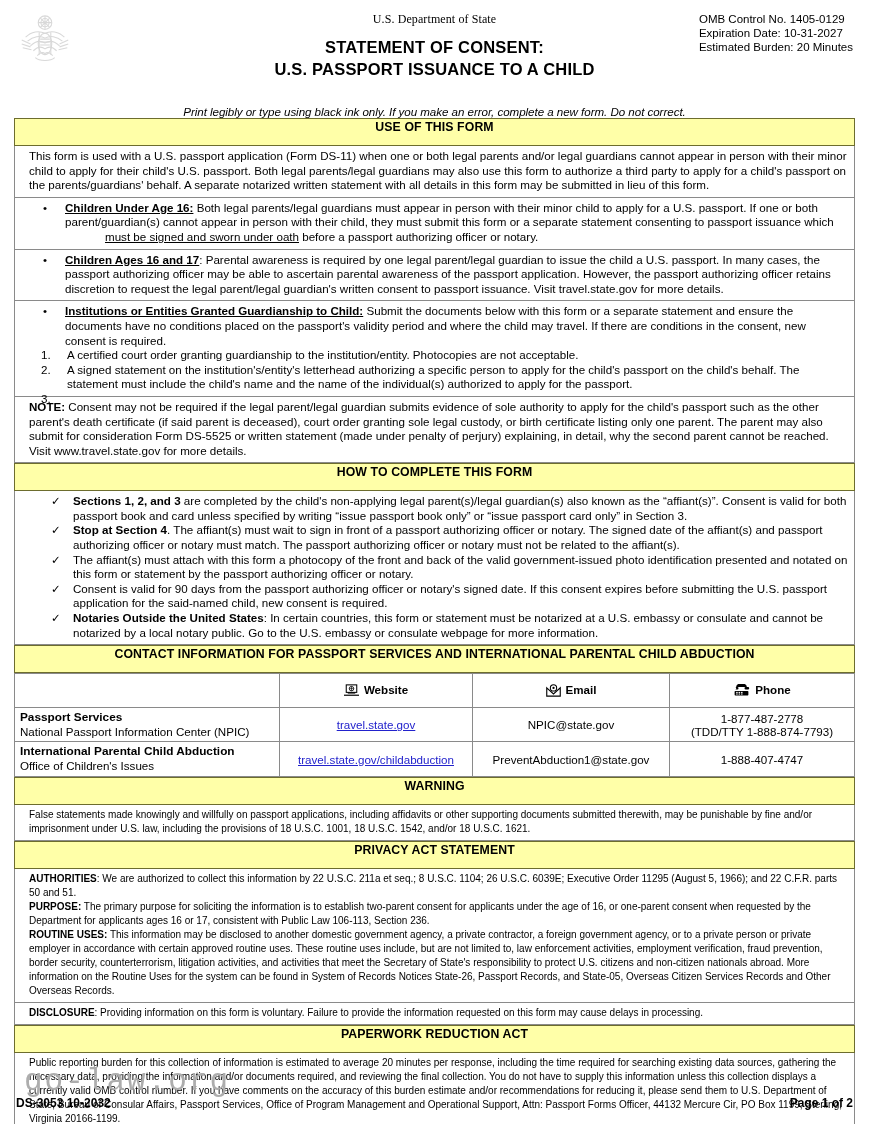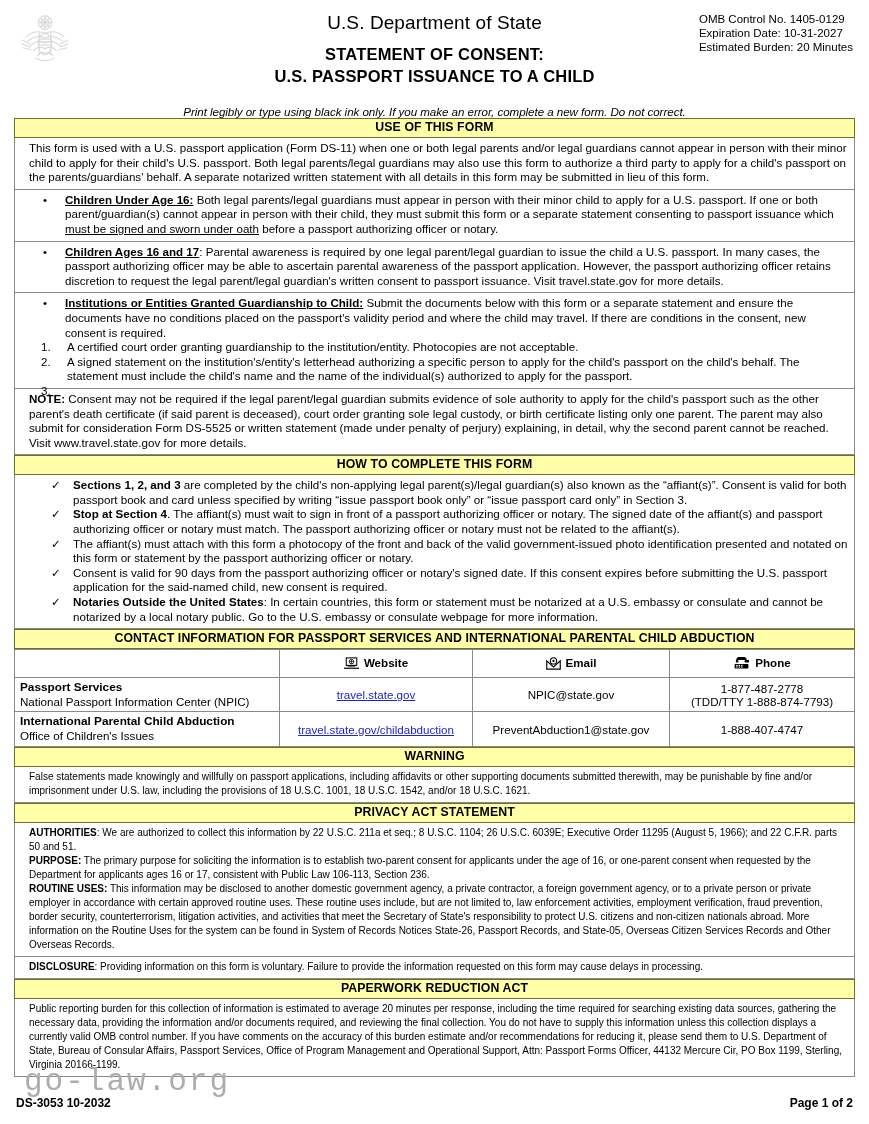--- a/index.html
+++ b/index.html
@@ -19,21 +19,21 @@
   
   .header { position: relative; height: 96px; }
   .seal {
     position: absolute; left: 14px; top: 12px;
     width: 62px; height: 62px; opacity: .38;
   }
   .hdr-center {
     position: absolute; left: 0; right: 0; top: 12px;
     text-align: center;
   }
-  .dept { font-size: 19px; letter-spacing: .1px; }
+  .dept { font-size: 12px; letter-spacing: .1px; font-family: Liberation Serif, serif; }
   .title1 {
     font-size: 16.5px; font-weight: bold; margin-top: 11px; letter-spacing: .2px;
   }
   .title2 {
     font-size: 16.5px; font-weight: bold; margin-top: 3px; letter-spacing: .2px;
   }
   .omb {
     position: absolute; right: 16px; top: 12px;
     font-size: 11.5px; line-height: 14px; text-align: left;
   }
@@ -44,21 +44,21 @@
 
   
   .frame { margin: 0 14px; }
   .band {
     background: #ffffa8;
     border: 1px solid #6d6d2e;
     border-bottom-width: 1px;
     text-align: center;
     font-weight: bold;
     font-size: 12.3px;
-    padding: 1px 0 2px 0;
+    padding: 1px 0 10px 0;
     letter-spacing: .1px;
     line-height: 15px;
   }
   .box {
     border: 1px solid #8a8a8a;
     border-top: none;
     padding: 3px 6px 4px 14px;
     font-size: 11.6px;
     line-height: 14.6px;
   }
@@ -78,31 +78,31 @@
   ul.chk > li { padding-left: 44px; }
   ul.chk > li .mk { left: 22px; font-size: 11.5px; }
 
   ol.num { margin-top: 0; }
   ol.num > li {
     position: relative; padding-left: 38px; font-size: 11.6px; line-height: 14.6px;
   }
   ol.num > li .mk { position: absolute; left: 12px; top: 0; }
 
   .b { font-weight: bold; }
-  .u { text-decoration: underline; }
+  .u { text-decoration: underline; margin-left: 40px; }
   .bu { font-weight: bold; text-decoration: underline; }
 
   
   table.contact {
     width: 100%; border-collapse: collapse; font-size: 11.6px;
   }
   table.contact th, table.contact td {
     border: 1px solid #8a8a8a; padding: 2px 5px; vertical-align: middle;
   }
-  table.contact th { font-weight: bold; text-align: center; height: 28px; }
+  table.contact th { font-weight: bold; text-align: center; height: 34px; }
   .c-org { width: 265px; }
   .c-web { width: 193px; text-align: center; }
   .c-mail { width: 197px; text-align: center; }
   .c-phone { text-align: center; margin-top: 36px; }
   .org-name { font-weight: bold; font-size: 11.8px; line-height: 14.6px; }
   .org-sub { font-size: 11.6px; line-height: 14.6px; }
   .link { color: #2222cc; text-decoration: underline; }
   .ico { display: inline-block; vertical-align: -3px; margin-right: 5px; }
 
   

